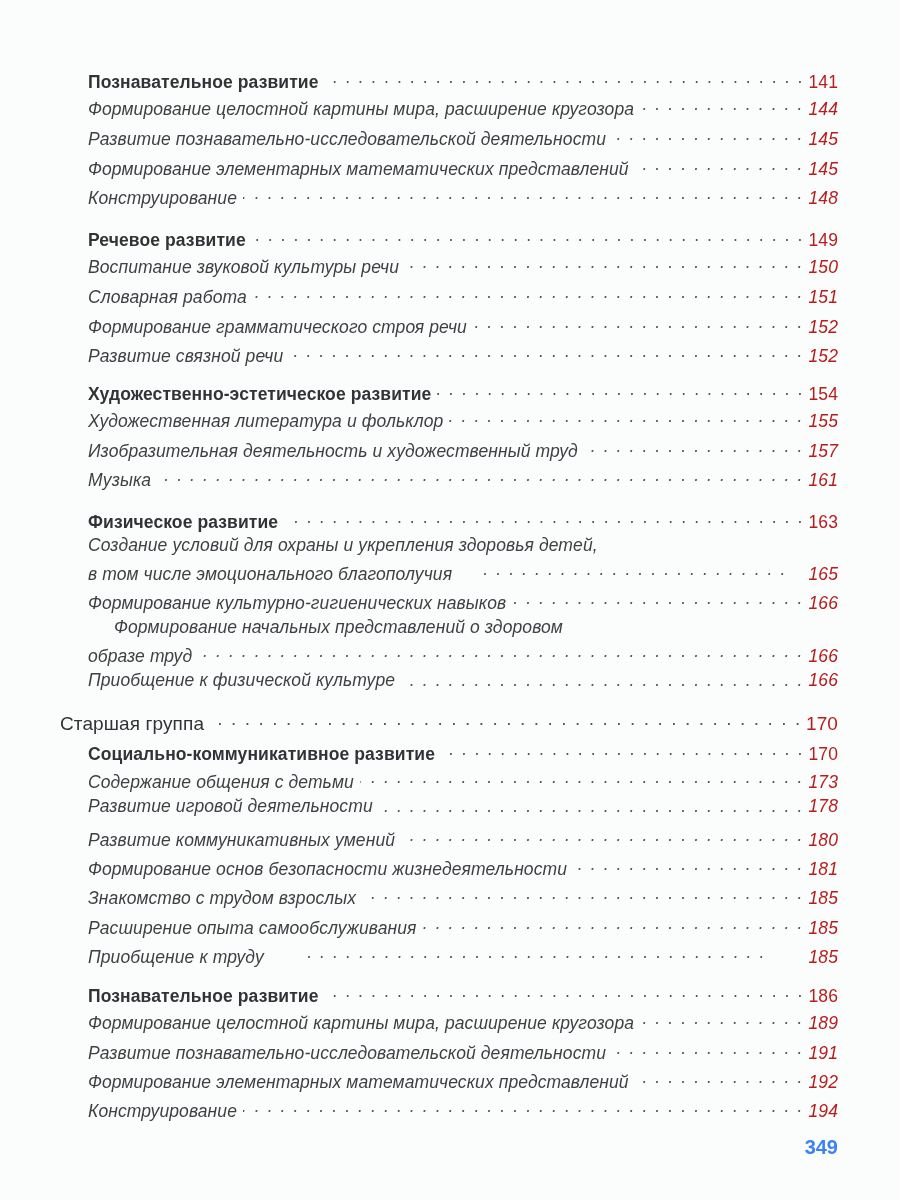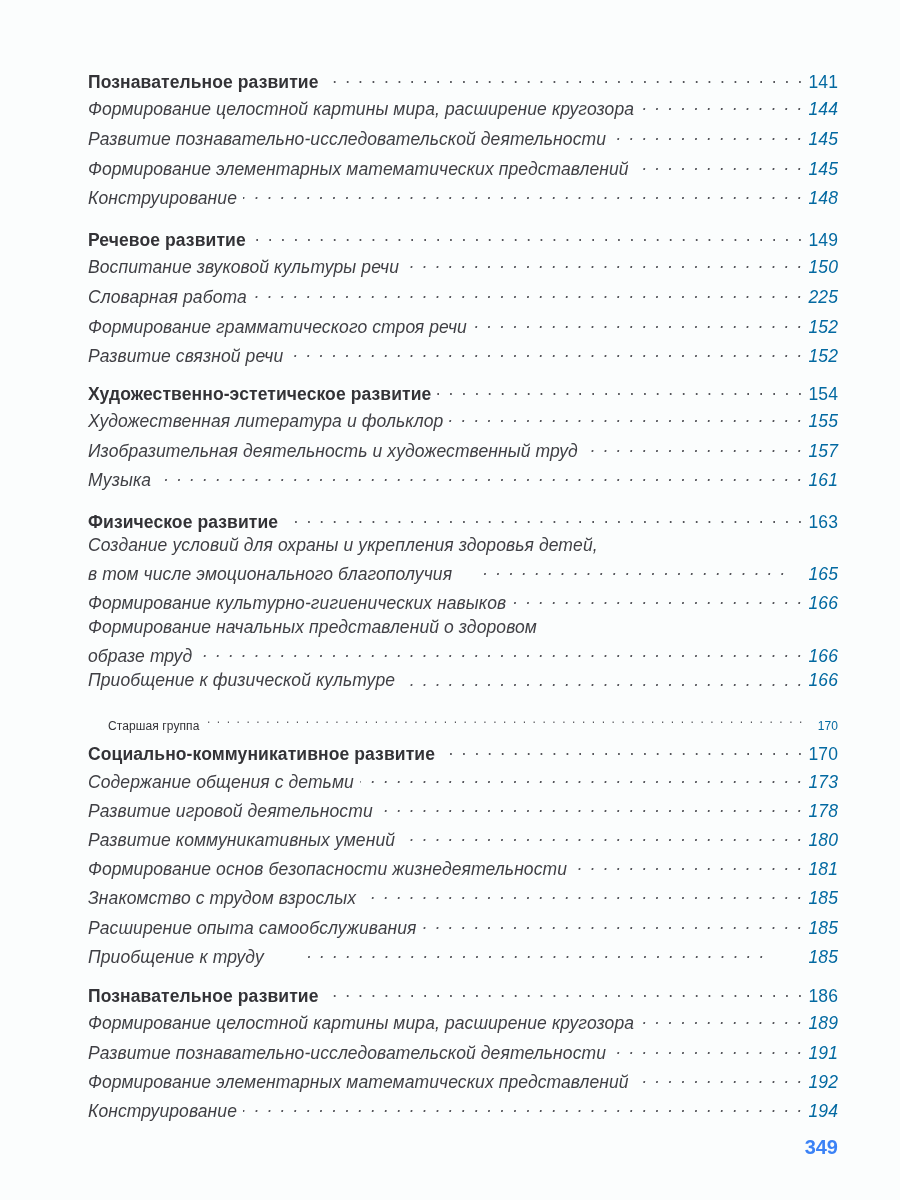--- a/index.html
+++ b/index.html
@@ -25,21 +25,21 @@
     .toc-row {
       position: absolute;
       display: flex;
       align-items: baseline;
       font-size: 17.5px;
       line-height: 22px;
       letter-spacing: 0.1px;
       white-space: nowrap;
       right: 78px;
     }
-    .toc-row.l0 { left: 44px; font-size: 12px; font-weight: normal; color: #333337; margin-left: 48px; }
+    .toc-row.l0 { left: 44px; font-size: 19px; font-weight: normal; color: #333337; }
     .toc-row.l1 { left: 72px; font-weight: bold; color: #333337; }
     .toc-row.l2 { left: 72px; color: #3f3f44; font-style: italic; }
     .toc-title {
       flex: 0 0 auto;
     }
     .toc-leader {
       flex: 1 1 auto;
       overflow: hidden;
       margin: 0 4px 0 6px;
       position: relative;
@@ -51,21 +51,21 @@
       right: 0;
       bottom: 0;
       white-space: nowrap;
       font-weight: normal;
       color: #55555a;
       letter-spacing: 1.6px;
     }
     .toc-page {
       flex: 0 0 auto;
       font-weight: normal;
-      color: #0369a1;
+      color: #b91c1c;
       text-align: right;
       min-width: 30px;
     }
     .page-number {
       position: absolute;
       right: 78px;
       top: 1136px;
       font-size: 20px;
       font-weight: bold;
       color: #3b82f6;
@@ -107,21 +107,21 @@
         <span class="toc-page">149</span>
       </div>
       <div class="toc-row l2" style="top: 251px; justify-content: space-between;">
         <span class="toc-title">Воспитание звуковой культуры речи</span>
         <span class="toc-leader"></span>
         <span class="toc-page">150</span>
       </div>
       <div class="toc-row l2" style="top: 281px;">
         <span class="toc-title">Словарная работа</span>
         <span class="toc-leader"></span>
-        <span class="toc-page">225</span>
+        <span class="toc-page">151</span>
       </div>
       <div class="toc-row l2" style="top: 311px;">
         <span class="toc-title">Формирование грамматического строя речи</span>
         <span class="toc-leader"></span>
         <span class="toc-page">152</span>
       </div>
       <div class="toc-row l2" style="top: 340px;">
         <span class="toc-title">Развитие связной речи</span>
         <span class="toc-leader"></span>
         <span class="toc-page">152</span>
@@ -157,21 +157,21 @@
       <div class="toc-row l2" style="top: 558px; gap: 17px;">
         <span class="toc-title">в том числе эмоционального благополучия</span>
         <span class="toc-leader"></span>
         <span class="toc-page">165</span>
       </div>
       <div class="toc-row l2" style="top: 587px;">
         <span class="toc-title">Формирование культурно-гигиенических навыков</span>
         <span class="toc-leader"></span>
         <span class="toc-page">166</span>
       </div>
-      <div class="toc-row l2" style="top: 616px;">
+      <div class="toc-row l2" style="top: 616px; margin-left: 26px;">
         <span class="toc-title">Формирование начальных представлений о здоровом</span>
       </div>
       <div class="toc-row l2" style="top: 640px;">
         <span class="toc-title">образе труд</span>
         <span class="toc-leader"></span>
         <span class="toc-page">166</span>
       </div>
       <div class="toc-row l2" style="top: 669px; align-items: flex-end;">
         <span class="toc-title">Приобщение к физической культуре</span>
         <span class="toc-leader"></span>
@@ -185,21 +185,21 @@
       <div class="toc-row l1" style="top: 738px;">
         <span class="toc-title">Социально-коммуникативное развитие</span>
         <span class="toc-leader"></span>
         <span class="toc-page">170</span>
       </div>
       <div class="toc-row l2" style="top: 766px;">
         <span class="toc-title">Содержание общения с детьми</span>
         <span class="toc-leader"></span>
         <span class="toc-page">173</span>
       </div>
-      <div class="toc-row l2" style="top: 795px;">
+      <div class="toc-row l2" style="top: 795px; align-items: center;">
         <span class="toc-title">Развитие игровой деятельности</span>
         <span class="toc-leader"></span>
         <span class="toc-page">178</span>
       </div>
       <div class="toc-row l2" style="top: 824px;">
         <span class="toc-title">Развитие коммуникативных умений</span>
         <span class="toc-leader"></span>
         <span class="toc-page">180</span>
       </div>
       <div class="toc-row l2" style="top: 853px;">

